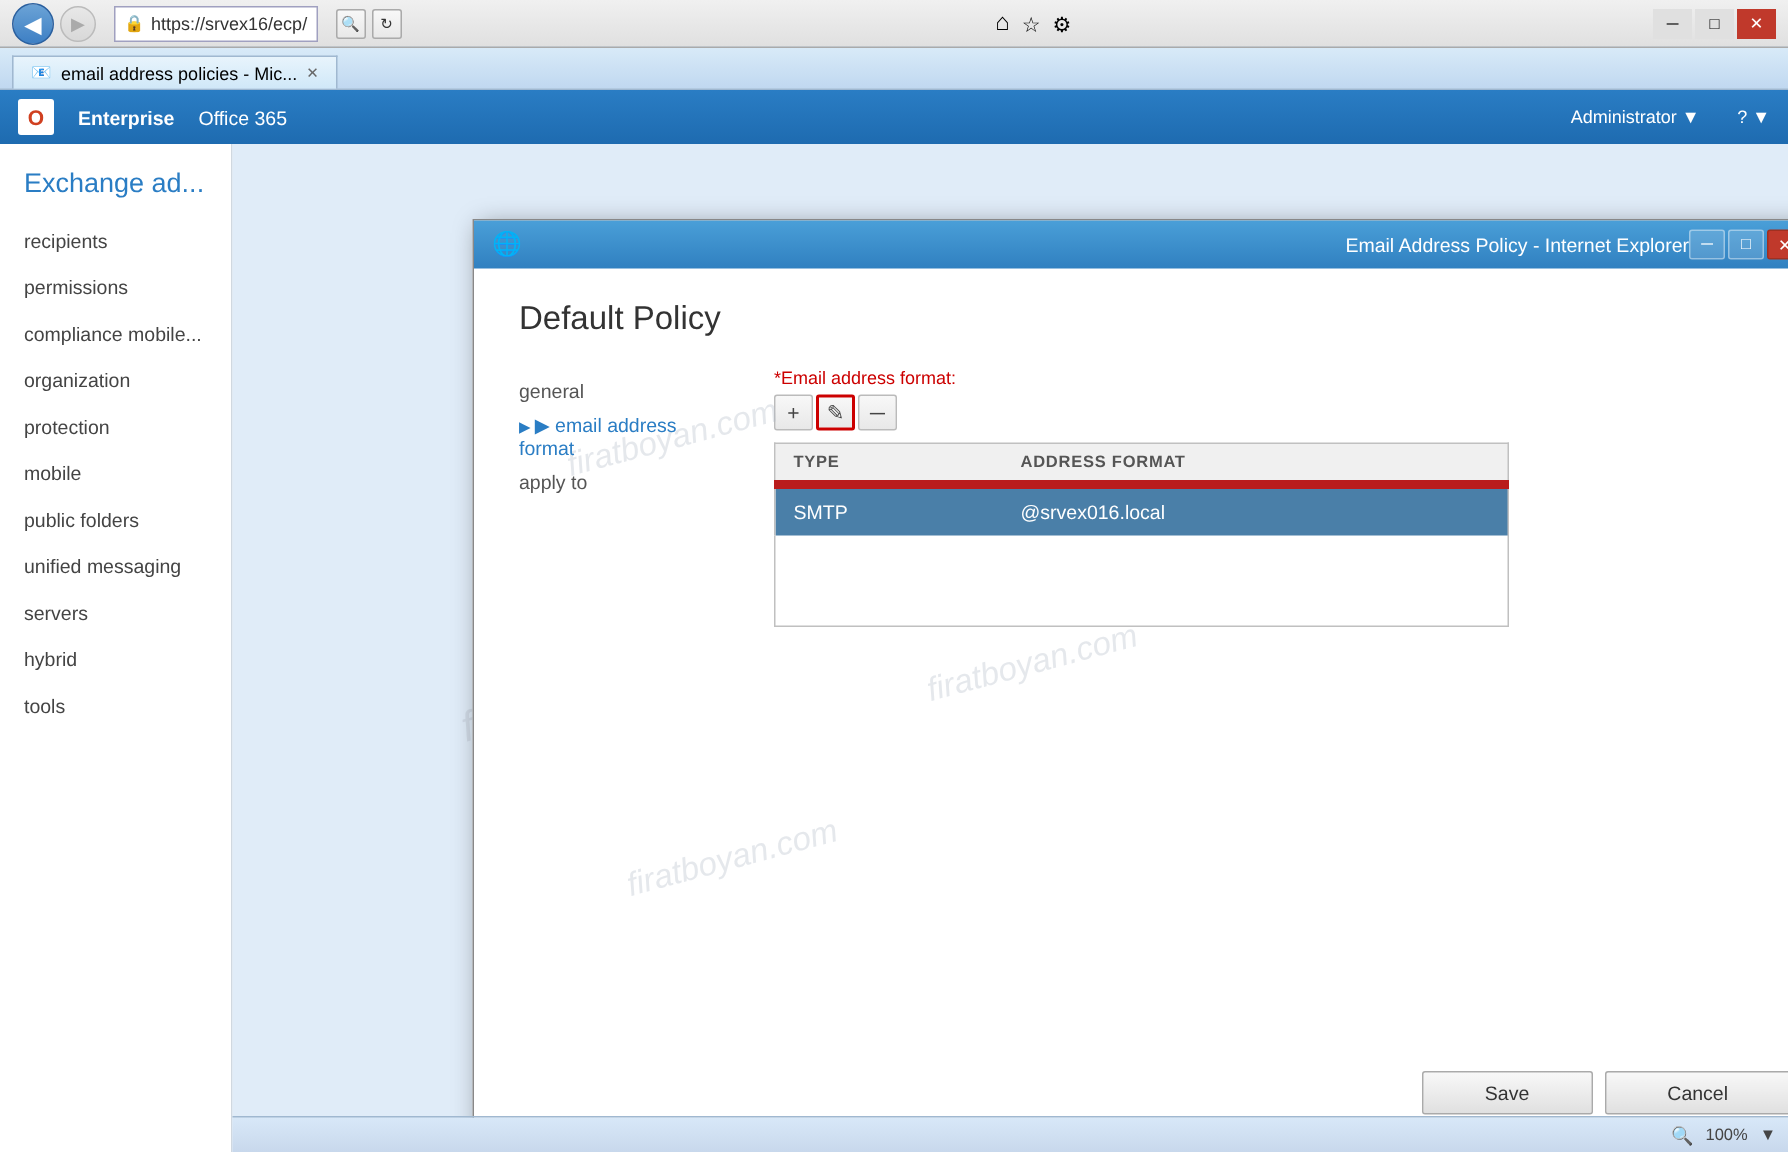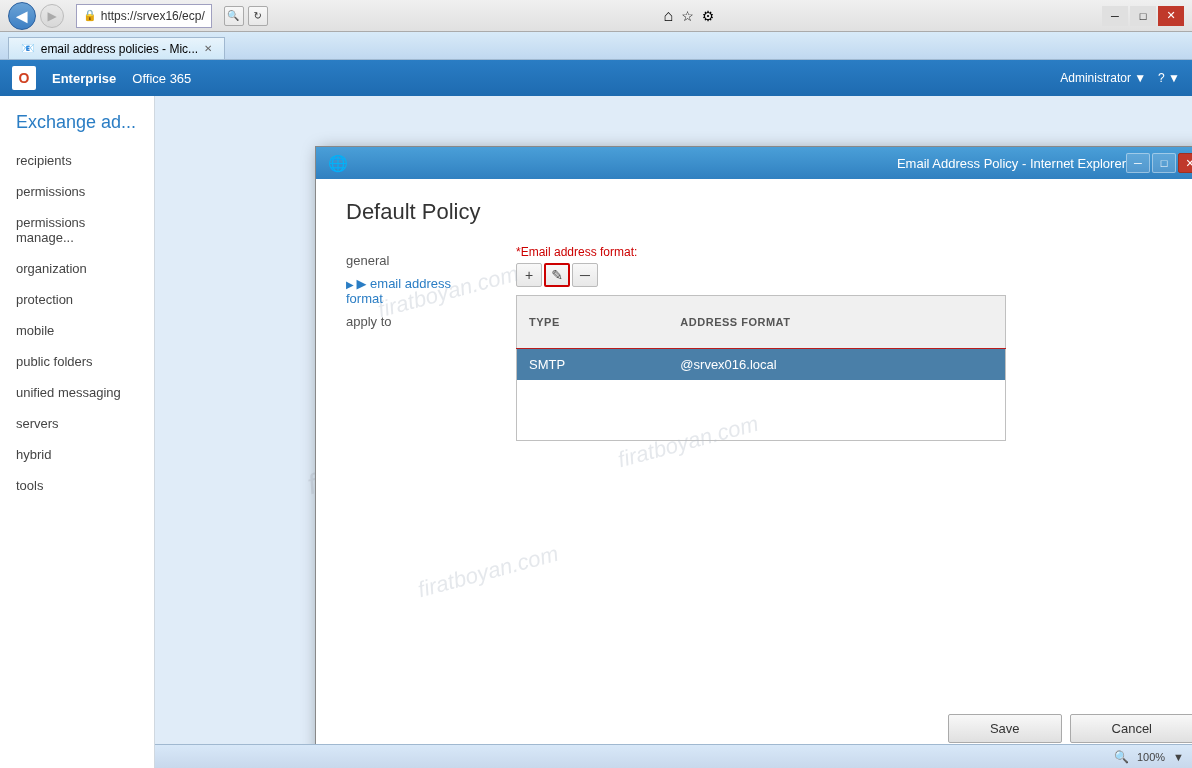--- a/index.html
+++ b/index.html
@@ -109,21 +109,21 @@
       display: flex; align-items: center; justify-content: center;
       font-size: 14px; font-weight: bold; color: #d04020;
       border-radius: 2px;
     }
     .office-nav-item {
       color: white; font-size: 13px; cursor: pointer;
     }
     .office-nav-item.active { font-weight: 600; }
     .office-right {
       margin-left: auto;
-      display: flex; align-items: center; gap: 12px;
+      display: flex; align-items: center; gap: 25px;
       color: white; font-size: 12px;
     }
 
     
     .main-layout {
       display: flex;
       height: calc(768px - 32px - 28px - 36px);
       background: #e8f0f8;
     }
 
@@ -279,25 +279,25 @@
     .address-table {
       width: 490px;
       border: 1px solid #c0c0c0;
       border-collapse: collapse;
     }
     .address-table thead tr {
       background: #f0f0f0;
     }
     .address-table th {
       text-align: left;
-      padding: 20px 12px;
+      padding: 6px 12px;
       font-size: 11px;
       font-weight: 600;
       color: #555;
-      border-bottom: 1px solid #b91c1c;
+      border-bottom: 6px solid #b91c1c;
       text-transform: uppercase;
       letter-spacing: 0.5px;
     }
     .address-table td {
       padding: 8px 12px;
       font-size: 13px;
       color: #333;
     }
     .address-table tbody tr.selected {
       background: #4a7fa8;
@@ -409,21 +409,21 @@
     <span>? ▼</span>
   </div>
 </div>
 
 <div class="main-layout">
 
   <div class="sidebar">
     <div class="sidebar-title">Exchange ad...</div>
     <div class="sidebar-item">recipients</div>
     <div class="sidebar-item">permissions</div>
-    <div class="sidebar-item">permissions manage...</div>
+    <div class="sidebar-item">compliance mobile...</div>
     <div class="sidebar-item">organization</div>
     <div class="sidebar-item">protection</div>
     <div class="sidebar-item">mobile</div>
     <div class="sidebar-item">public folders</div>
     <div class="sidebar-item">unified messaging</div>
     <div class="sidebar-item">servers</div>
     <div class="sidebar-item">hybrid</div>
     <div class="sidebar-item">tools</div>
   </div>
 

